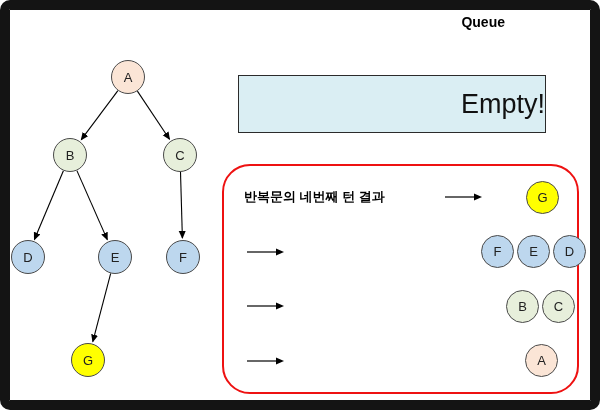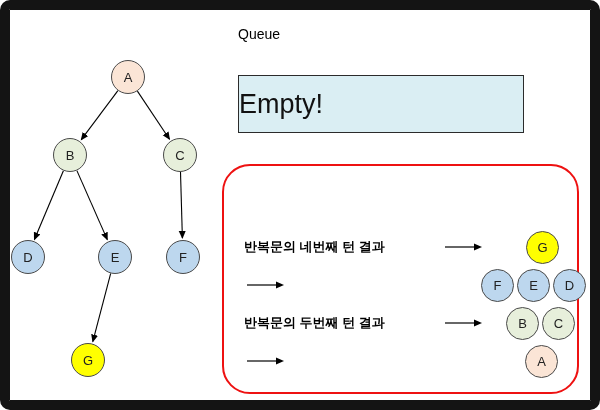--- a/index.html
+++ b/index.html
@@ -1,28 +1,28 @@
 <!DOCTYPE html>
 <html><head>
 <meta charset="utf-8">
 <style>
   html,body{margin:0;padding:0;background:#ffffff;}
   *{box-sizing:border-box;}
   .stage{position:relative;width:600px;height:410px;background:#ffffff;font-family:"Liberation Sans",sans-serif;overflow:hidden;}
   .frame-border{position:absolute;inset:0;border:9px solid #141414;border-radius:10px;pointer-events:none;z-index:20;box-shadow:inset 0 0 0 1px #141414;}
-  .queue-title{position:absolute;left:238px;top:26px;width:267px;text-align:left;font-weight:normal;font-size:14px;color:#000;}
-  .empty-box{position:absolute;left:238px;top:75px;width:286px;height:58px;background:#daeef3;border:1px solid #2b2b2b;display:flex;align-items:center;justify-content:flex-start;}
+  .queue-title{position:absolute;left:238px;top:14px;width:267px;text-align:right;font-weight:bold;font-size:14px;color:#000;}
+  .empty-box{position:absolute;left:238px;top:75px;width:308px;height:58px;background:#daeef3;border:1px solid #2b2b2b;display:flex;align-items:center;justify-content:flex-end;}
   .empty-label{font-size:27px;color:#111;}
   .tree-edges{position:absolute;left:0;top:0;width:600px;height:410px;pointer-events:none;}
   .tnode{position:absolute;width:34px;height:34px;border-radius:50%;border:1px solid #4a4a4a;display:flex;align-items:center;justify-content:center;font-size:13px;color:#222;}
   .c-peach{background:#fbe5d6;}
   .c-green{background:#e7efdb;}
   .c-blue{background:#bdd7ee;}
   .c-yellow{background:#ffff00;}
-  .panel{position:absolute;left:222px;top:164px;width:357px;height:230px;border:2.5px solid #ee1111;border-radius:28px;display:flex;flex-direction:column;justify-content:flex-end;padding:12px 12px 12px 20px;}
+  .panel{position:absolute;left:222px;top:164px;width:357px;height:230px;border:2.5px solid #ee1111;border-radius:28px;display:flex;flex-direction:column;justify-content:space-between;padding:12px 12px 12px 20px;}
   .row{display:flex;align-items:center;height:38px;}
   .rlabel{font-weight:bold;font-size:13px;color:#000;width:198px;flex:0 0 auto;white-space:nowrap;overflow:hidden;}
   .arrow-icon{flex:0 0 auto;width:40px;height:10px;margin-left:2px;}
   .spacer{flex:1 1 auto;}
   .circles{display:flex;gap:3px;flex:0 0 auto;}
   .qnode{width:33px;height:33px;border-radius:50%;border:1px solid #4a4a4a;display:flex;align-items:center;justify-content:center;font-size:13px;color:#222;}
 </style>
 </head>
 <body>
 
@@ -79,21 +79,20 @@
       </svg>
       <span class="spacer"></span>
       <span class="circles" style="margin-right:-21px">
         <span class="qnode c-blue">F</span>
         <span class="qnode c-blue">E</span>
         <span class="qnode c-blue">D</span>
       </span>
     </div>
 
     <div class="row">
-      <span class="rlabel">반복문의 두번째 턴 결과</span>
       <svg class="arrow-icon" viewBox="0 0 40 10">
         <line x1="1" y1="5" x2="31" y2="5" stroke="#000" stroke-width="1.2"></line>
         <path d="M30,1.5 L38,5 L30,8.5 Z" fill="#000"></path>
       </svg>
       <span class="spacer"></span>
       <span class="circles" style="margin-right:-10px">
         <span class="qnode c-green">B</span>
         <span class="qnode c-green">C</span>
       </span>
     </div>

